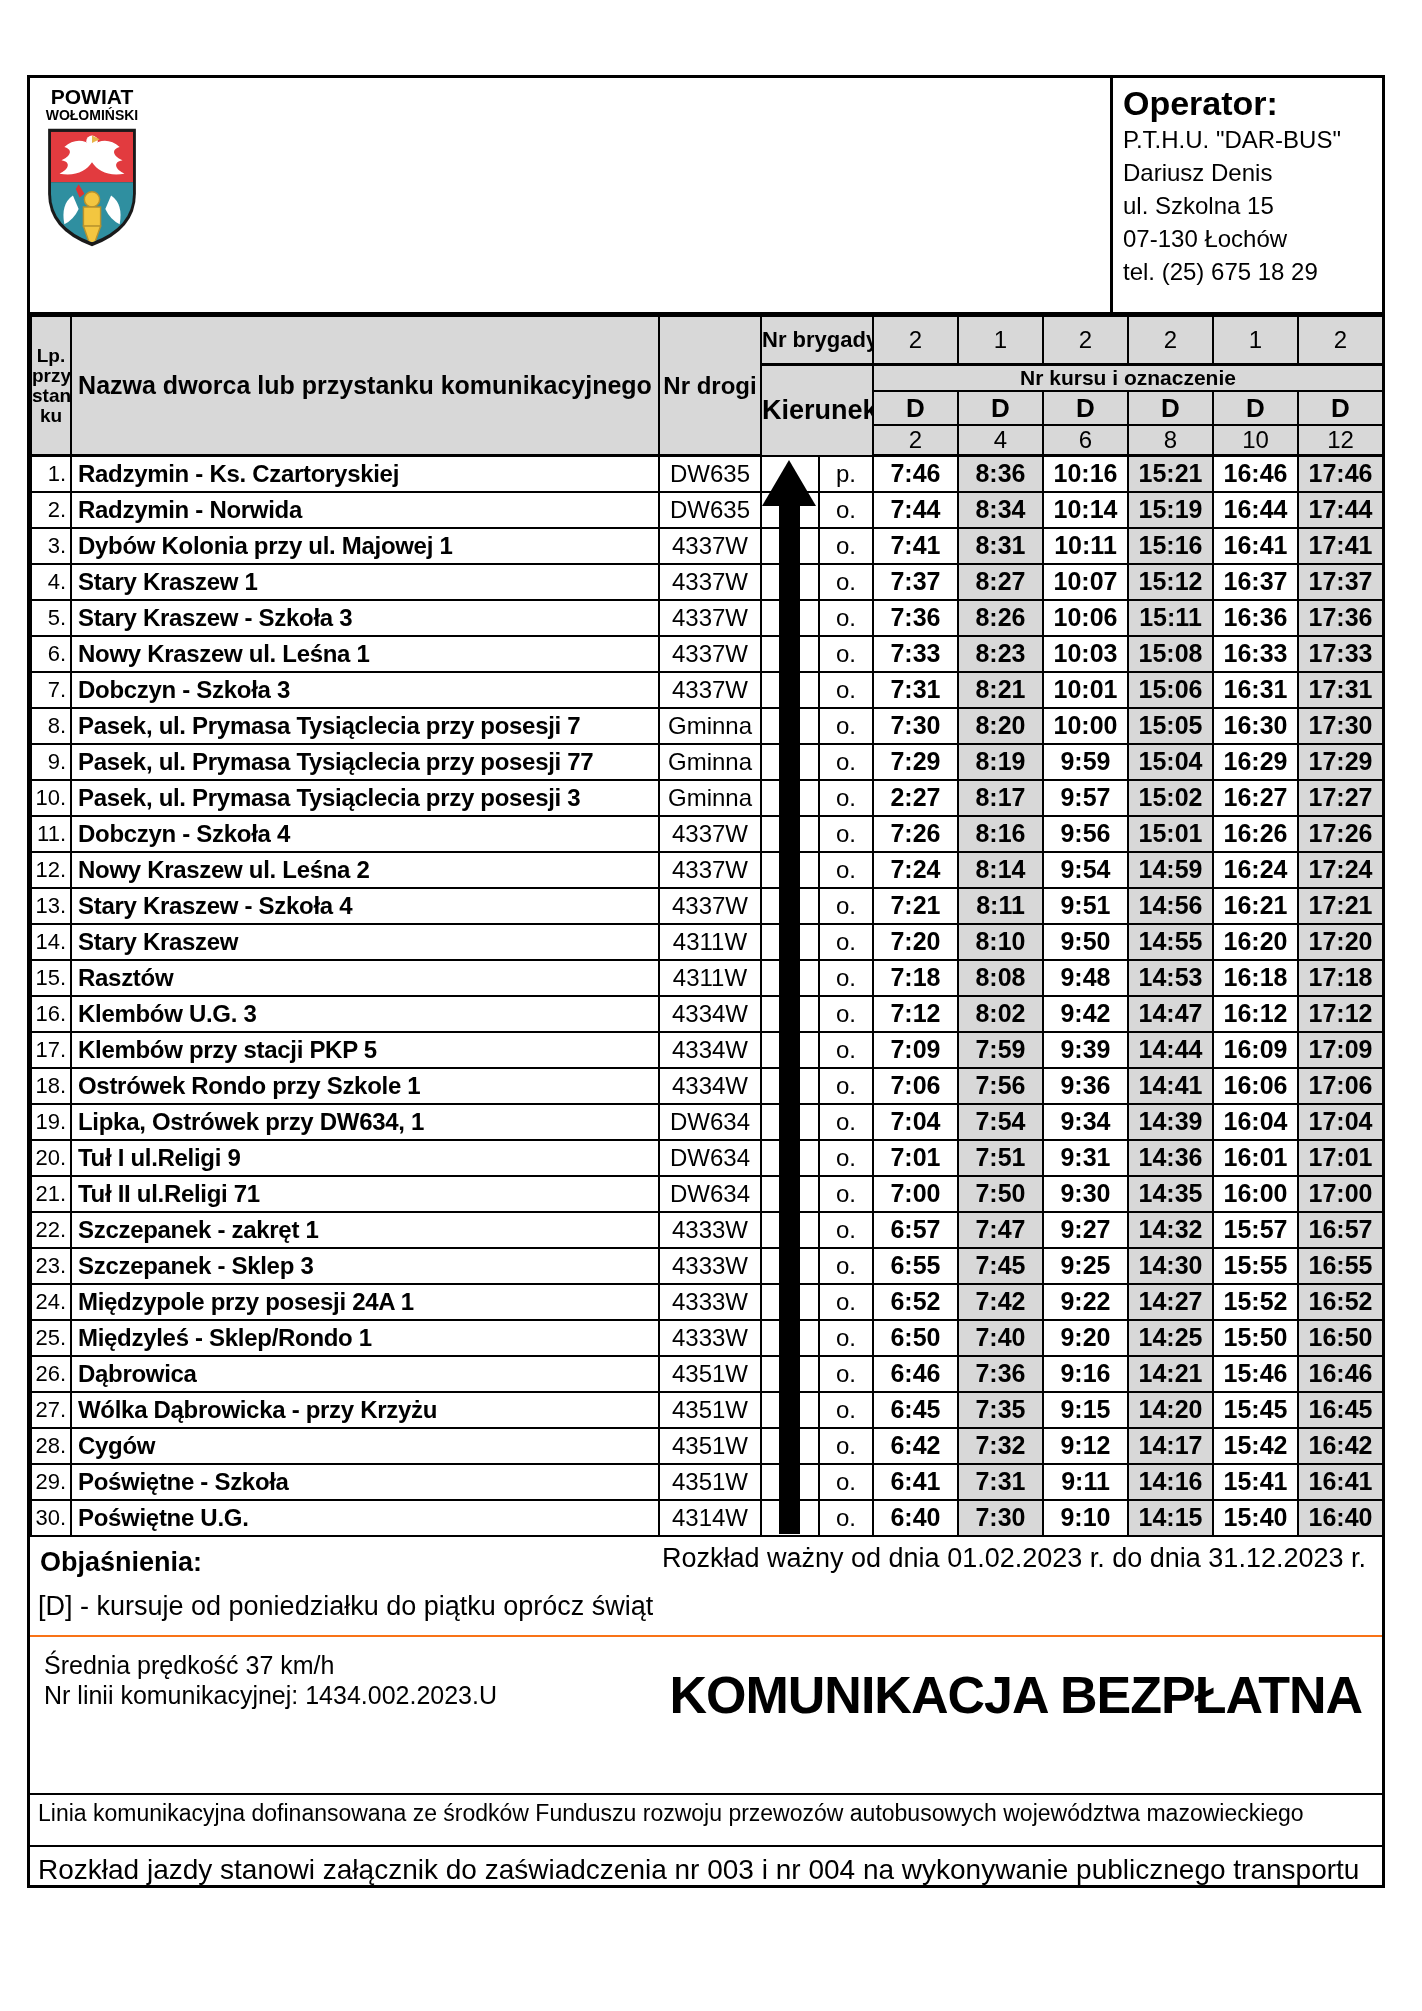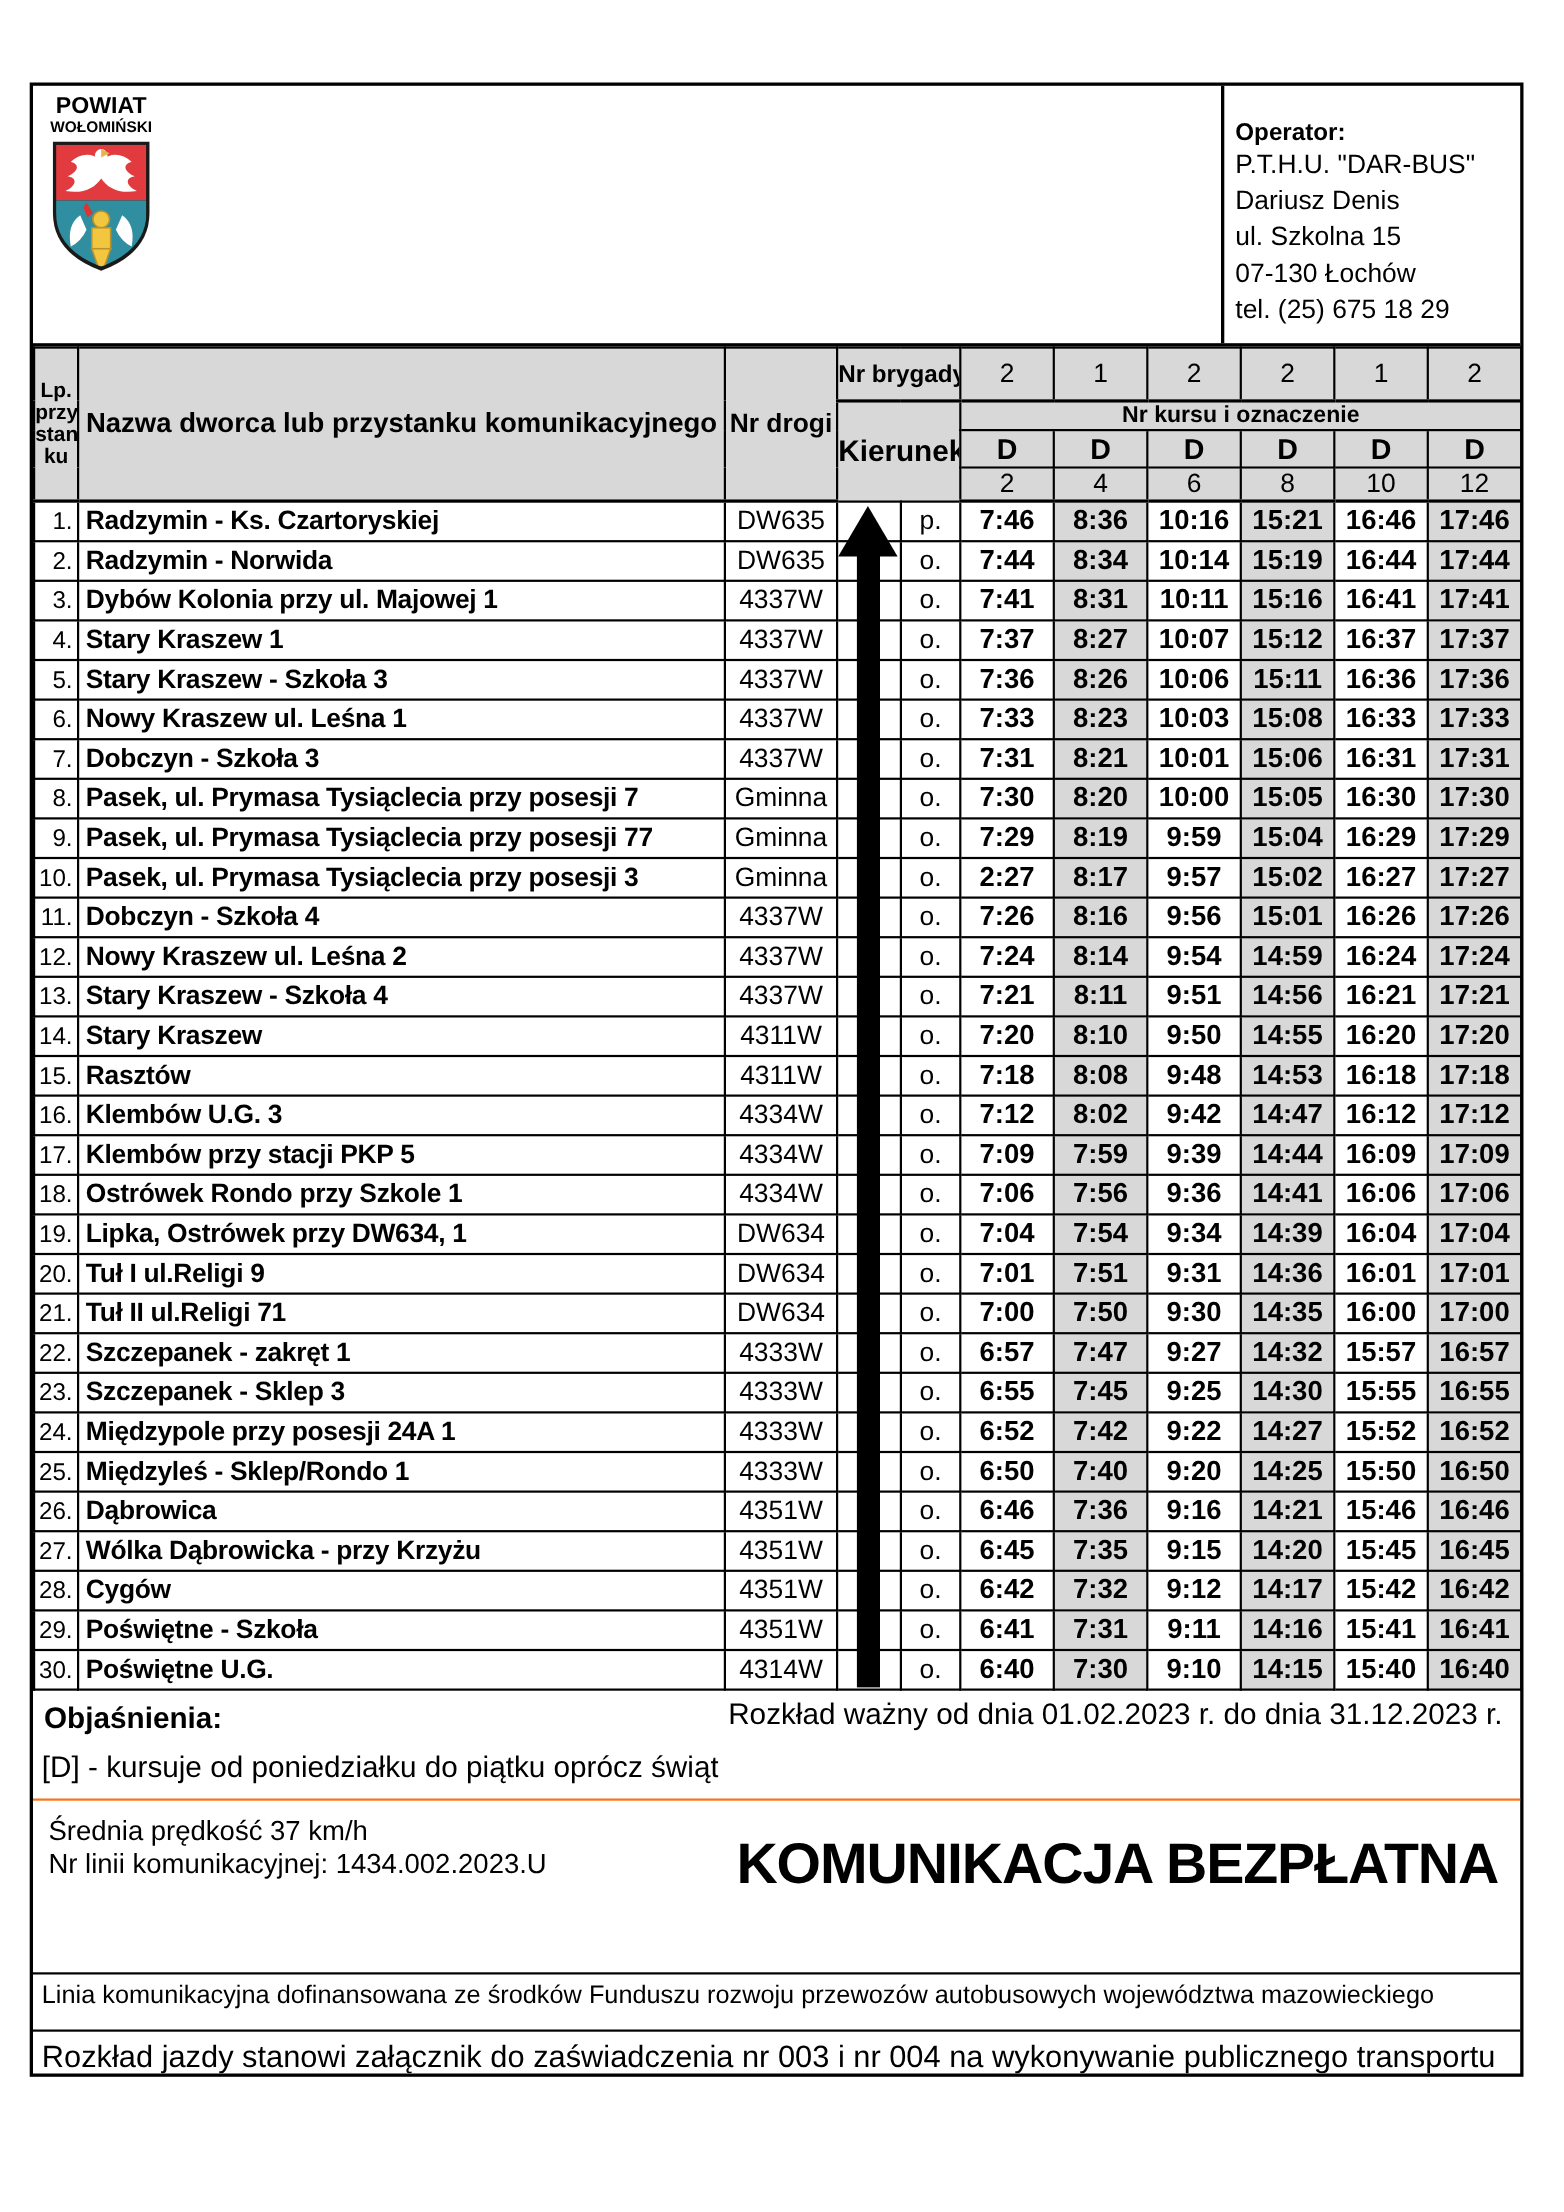--- a/index.html
+++ b/index.html
@@ -26,21 +26,21 @@
   .org-text { margin-left: 10px; padding-top: 2px; }
   .org-label { font-weight: bold; font-size: 25px; }
   .org-line { font-size: 25px; line-height: 36px; }
   .org-line:first-of-type { margin-top: 8px; }
   .title { width: 585px; text-align: center; padding-top: 14px; }
   .title-1 { font-weight: bold; font-size: 47px; letter-spacing: -1px; }
   .title-2 { font-weight: bold; font-size: 33px; margin-top: 16px; letter-spacing: -0.5px; }
   .title-3 { font-weight: bold; font-size: 30px; margin-top: 8px; }
   .head-spacer { flex: 1; }
   .oper { width: 272px; border-left: 3px solid #000; padding: 6px 4px 4px 10px; }
-  .oper-label { font-weight: bold; font-size: 22px; margin-top: 23px; }
+  .oper-label { font-weight: bold; font-size: 34px; }
   .oper-line { font-size: 24px; line-height: 33px; }
   
   .table-wrap { position: relative; }
   table { border-collapse: collapse; table-layout: fixed; width: 1352px; }
   col.c-lp { width: 40px; } col.c-name { width: 588px; } col.c-road { width: 102px; }
   col.c-arr { width: 58px; } col.c-dir { width: 54px; } col.c-time { width: 85px; }
   th, td { border: 2px solid #000; overflow: hidden; white-space: nowrap; }
   thead th { background: #d8d8d8; text-align: center; }
   thead tr.r1 th { height: 48px; border-bottom-width: 3px; }
   thead tr.r2 th { height: 27px; }

